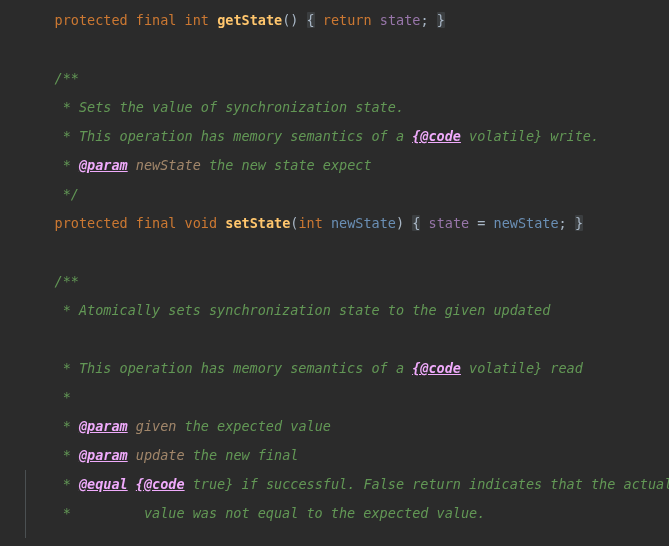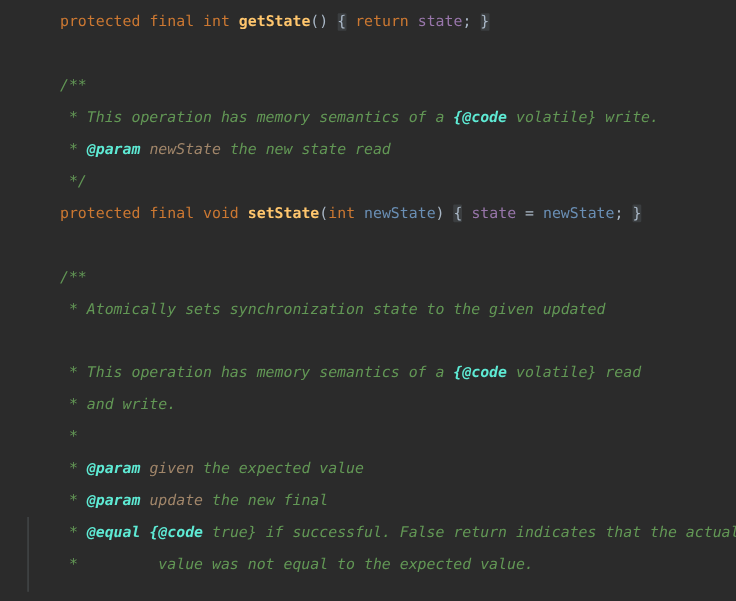--- a/index.html
+++ b/index.html
@@ -40,21 +40,21 @@
 
   
   .kw       { color: #cc7832; }
   .method   { color: #ffc66d; font-weight: bold; }
   .field    { color: #9876aa; }
   .param    { color: #6a8fb5; }
   .plain    { color: #a9b7c6; }
 
   
   .jdoc     { color: #629755; font-style: italic; }
-  .jtag     { color: #5eead4; font-style: italic; font-weight: bold; }
+  .jtag     { color: #f0abfc; font-style: italic; text-decoration: underline; font-weight: bold; }
   .jparam   { color: #a1866a; font-style: italic; }
 
   
   .brace-hl {
     background: #3b3e40;
     border-radius: 1px;
   }
 
   
   .indent-guide {
@@ -65,30 +65,30 @@
   }
 </style>
 </head>
 <body>
 
 <div id="editor">
   <div class="code-area">
       <div class="line"><span class="plain">    </span><span class="kw">protected</span><span class="plain"> </span><span class="kw">final</span><span class="plain"> </span><span class="kw">int</span><span class="plain"> </span><span class="method">getState</span><span class="plain">()</span><span class="plain"> </span><span class="plain brace-hl">{</span><span class="plain"> </span><span class="kw">return</span><span class="plain"> </span><span class="field">state</span><span class="plain">;</span><span class="plain"> </span><span class="plain brace-hl">}</span></div>
       <div class="line">&nbsp;</div>
       <div class="line"><span class="plain">    </span><span class="jdoc">/**</span></div>
+      <div class="line"><span class="plain">     </span><span class="jdoc">* Sets the value of synchronization state.</span></div>
       <div class="line"><span class="plain">     </span><span class="jdoc">* This operation has memory semantics of a </span><span class="jtag">{@code</span><span class="jdoc"> volatile} write.</span></div>
-      <div class="line"><span class="plain">     </span><span class="jdoc">* </span><span class="jtag">@param</span><span class="jdoc"> </span><span class="jparam">newState</span><span class="jdoc"> the new state read</span></div>
+      <div class="line"><span class="plain">     </span><span class="jdoc">* </span><span class="jtag">@param</span><span class="jdoc"> </span><span class="jparam">newState</span><span class="jdoc"> the new state expect</span></div>
       <div class="line"><span class="plain">     </span><span class="jdoc">*/</span></div>
       <div class="line"><span class="plain">    </span><span class="kw">protected</span><span class="plain"> </span><span class="kw">final</span><span class="plain"> </span><span class="kw">void</span><span class="plain"> </span><span class="method">setState</span><span class="plain">(</span><span class="kw">int</span><span class="plain"> </span><span class="param">newState</span><span class="plain">)</span><span class="plain"> </span><span class="plain brace-hl">{</span><span class="plain"> </span><span class="field">state</span><span class="plain"> = </span><span class="param">newState</span><span class="plain">;</span><span class="plain"> </span><span class="plain brace-hl">}</span></div>
       <div class="line">&nbsp;</div>
       <div class="line"><span class="plain">    </span><span class="jdoc">/**</span></div>
       <div class="line"><span class="plain">     </span><span class="jdoc">* Atomically sets synchronization state to the given updated</span></div>
       <div class="line"><span class="plain">     </span></div>
       <div class="line"><span class="plain">     </span><span class="jdoc">* This operation has memory semantics of a </span><span class="jtag">{@code</span><span class="jdoc"> volatile} read</span></div>
-      <div class="line"><span class="plain">     </span><span class="jdoc">* and write.</span></div>
       <div class="line"><span class="plain">     </span><span class="jdoc">*</span></div>
       <div class="line"><span class="plain">     </span><span class="jdoc">* </span><span class="jtag">@param</span><span class="jdoc"> </span><span class="jparam">given</span><span class="jdoc"> the expected value</span></div>
       <div class="line"><span class="plain">     </span><span class="jdoc">* </span><span class="jtag">@param</span><span class="jdoc"> </span><span class="jparam">update</span><span class="jdoc"> the new final</span></div>
       <div class="line"><span class="plain">     </span><span class="jdoc">* </span><span class="jtag">@equal</span><span class="jdoc"> </span><span class="jtag">{@code</span><span class="jdoc"> true} if successful. False return indicates that the actual</span></div>
       <div class="line"><span class="plain">     </span><span class="jdoc">*         value was not equal to the expected value.</span></div>
     </div>
 <div class="indent-guide" style="top: 470px; height: 68px;"></div>
   </div>
 
 </body></html>

